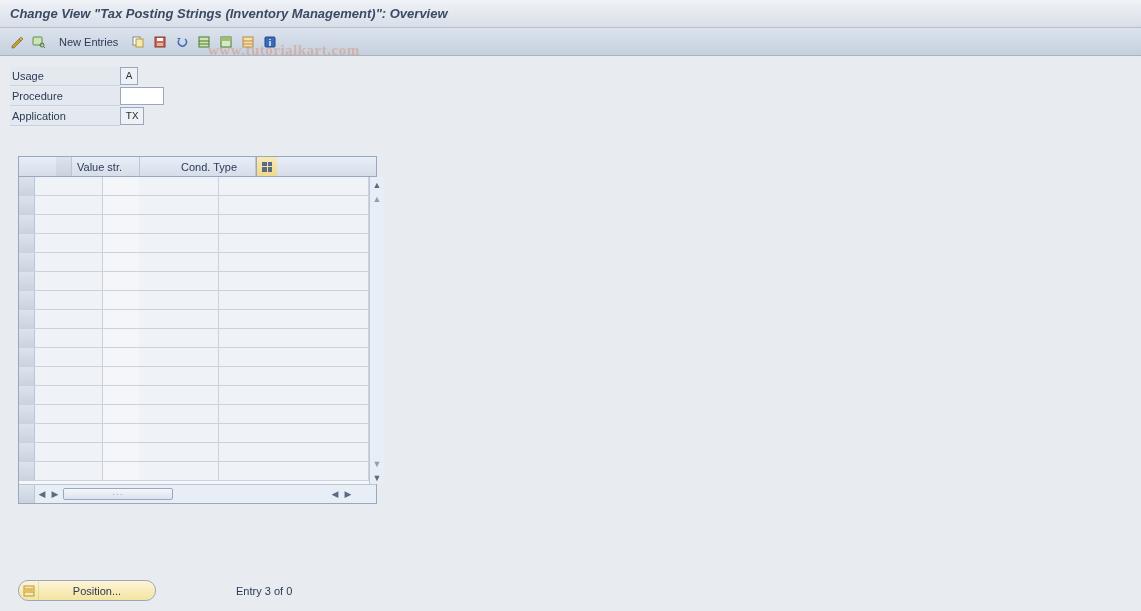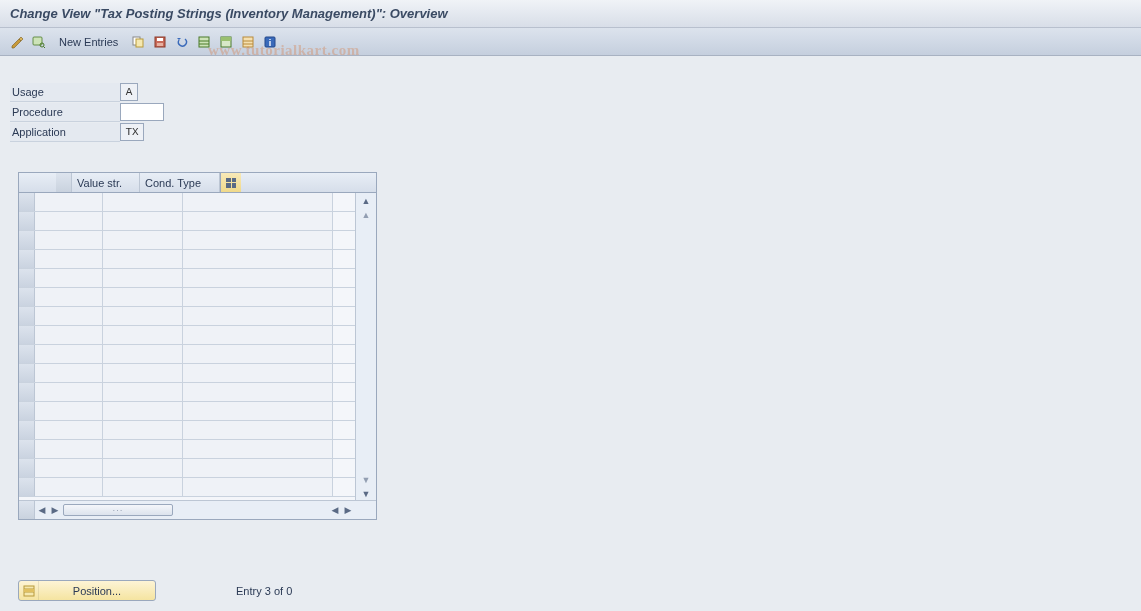--- a/index.html
+++ b/index.html
@@ -63,21 +63,20 @@
       top: 14px;
       font-size: 15px;
       font-weight: bold;
       letter-spacing: 0.5px;
       color: rgba(220,100,30,0.28);
       pointer-events: none;
       font-family: Liberation Serif, serif;
     }
     .form-area {
       padding: 10px 10px 6px 10px;
-      margin-top: 16px;
     }
     .field-row {
       display: flex;
       align-items: center;
       height: 20px;
     }
     .field-label {
       width: 110px;
       font-size: 11px;
       color: #2b3a55;
@@ -123,21 +122,21 @@
     }
     .th {
       border-right: 1px solid #bcc6d4;
       padding: 3px 5px;
       font-size: 11px;
       color: #2b3a55;
       display: flex;
       align-items: center;
     }
     .col-val { width: 68px; }
-    .col-cond { width: 80px; }
+    .col-cond { width: 80px; margin-left: 36px; }
     .col-name { width: 150px; }
     .config-col {
       width: 21px;
       border-left: 1px solid #9aa8bd;
       background: linear-gradient(to bottom, #f8e9b8 0%, #f0d98a 100%);
       display: flex;
       align-items: center;
       justify-content: center;
       cursor: pointer;
       position: relative;
@@ -218,21 +217,21 @@
       gap: 80px;
     }
     .position-btn {
       width: 138px;
       height: 21px;
       border: 1px solid #9aa8bd;
       background: linear-gradient(to bottom,#fdf4d6,#f5e4a0);
       display: flex;
       align-items: center;
       cursor: pointer;
-      border-radius: 3px;
+      border-radius: 10px;
     }
     .position-btn .pb-icon {
       width: 20px; height: 100%;
       display:flex; align-items:center; justify-content:center;
       border-right: 1px solid rgba(0,0,0,0.08);
     }
     .position-btn .pb-label {
       flex: 1;
       text-align: center;
       font-size: 11px;

